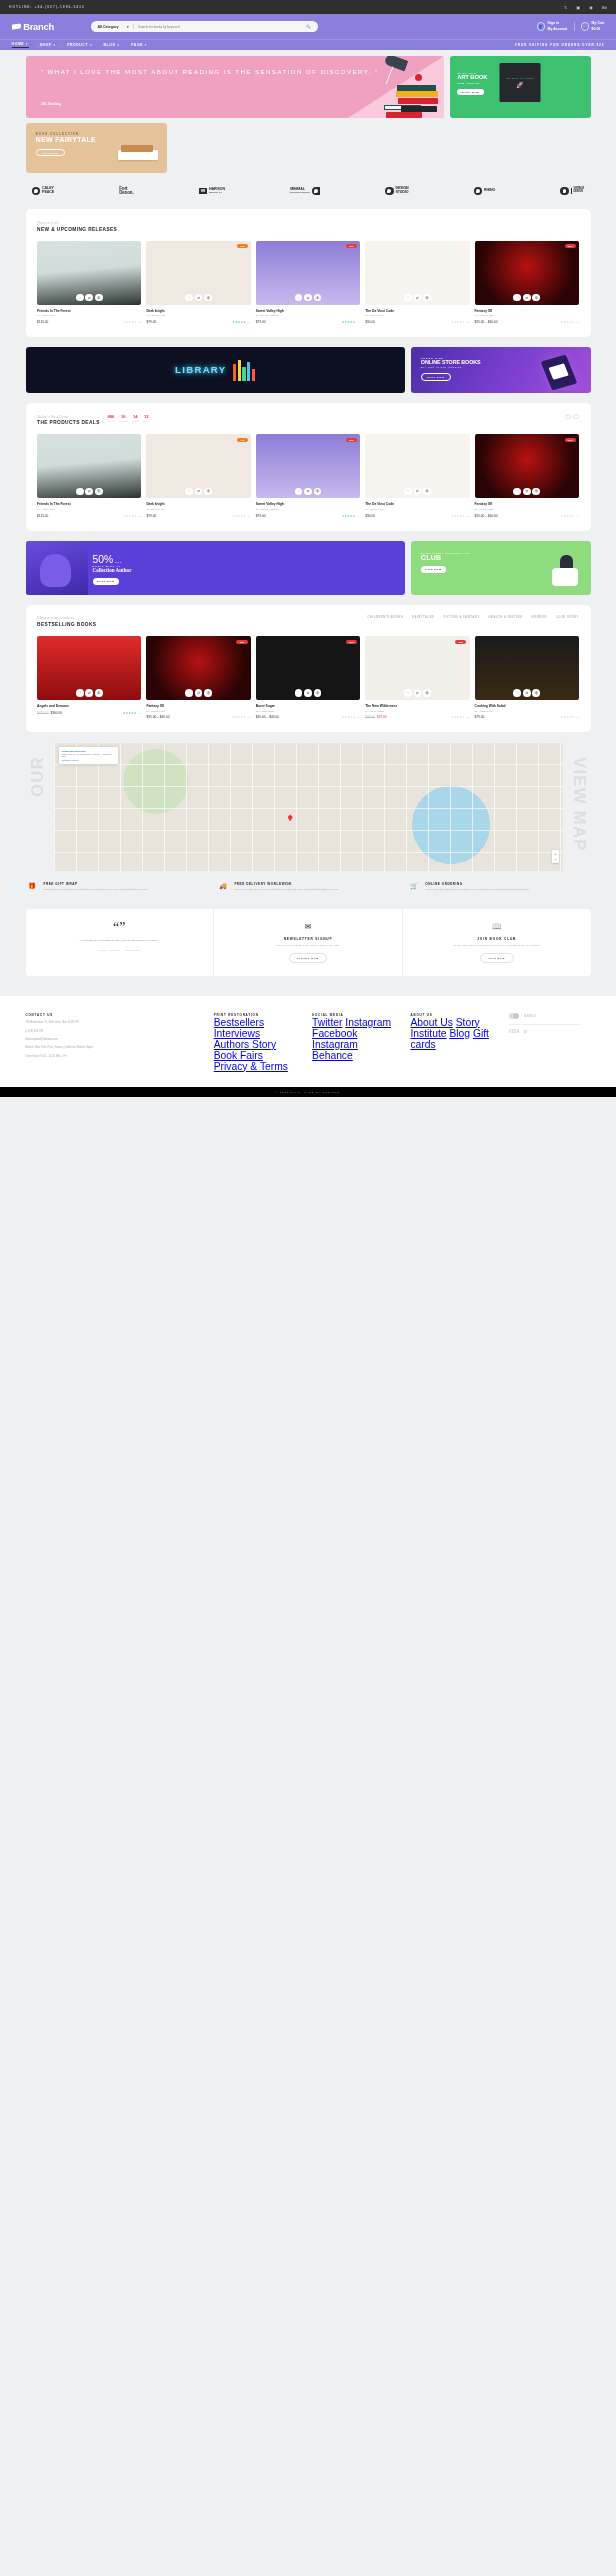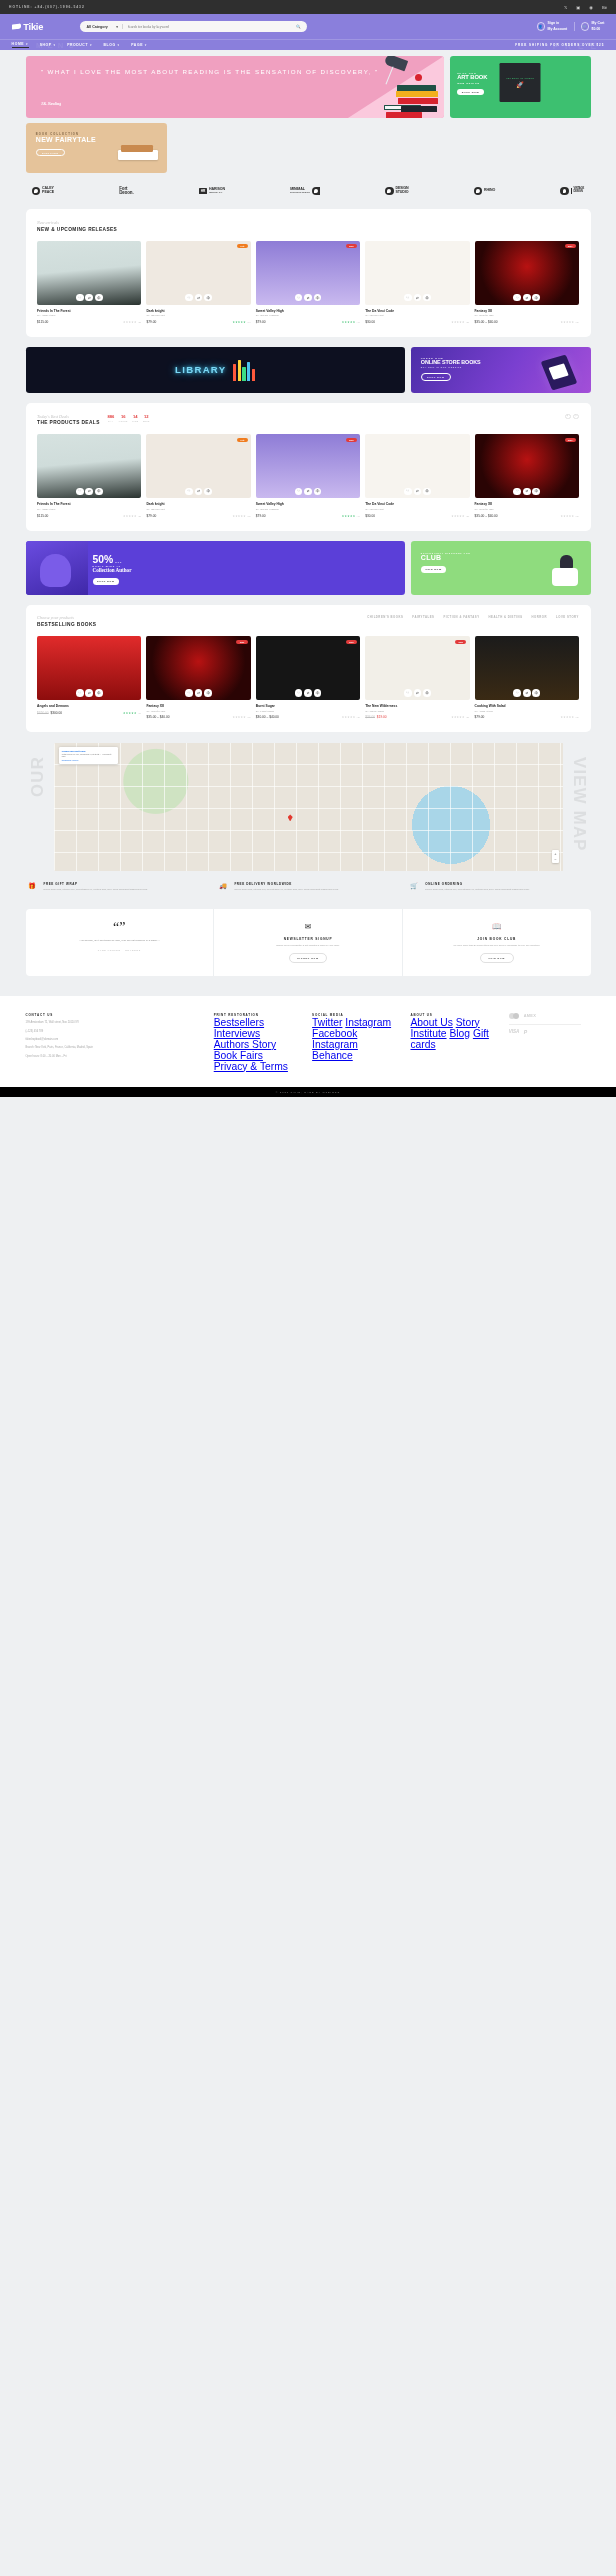--- a/index.html
+++ b/index.html
@@ -196,21 +196,21 @@
 
   
   .midpair { display:flex; gap:5.8px; margin-top:10.3px; }
   .m1 { flex:1; height:54px; border-radius:3.2px; background:#5b3fd8; position:relative;
      overflow:hidden; }
   .m1 .ph { position:absolute; left:0; top:0; width:62px;height:54px;
      background:linear-gradient(160deg,#6a4ce0,#3f28a8); }
   .m1 .ph:after{ content:""; position:absolute; left:14px; top:13px; width:31px;height:33px;
      background:#7a5ce8; border-radius:48% 48% 30% 30%; }
   .m1 .c { position:absolute; left:67px; top:13px; color:#fff; }
-  .m1 .c .a{ font-size:10.3px; font-weight:700; display:inline-block; }
+  .m1 .c .a{ font-size:10.3px; font-weight:400; display:inline-block; }
   .m1 .c .b{ font-size:2.3px; letter-spacing:0.9px; font-weight:700; margin-left:1.9px;}
   .m1 .c .c2{ font-size:2.2px; letter-spacing:1px; font-weight:700; }
   .m1 .c .d{ font-family:"Liberation Serif", serif; font-size:5.1px; font-weight:700; margin-top:0.6px;}
   .m2 { width:180px; height:54px; border-radius:3.2px; background:#8fdc7e; position:relative;
      overflow:hidden; }
   .m2 .c { position:absolute; left:10.3px; top:11.6px; color:#fff; }
   .m2 .c .a{ font-size:2.1px; letter-spacing:0.8px; font-weight:700; }
   .m2 .c .b{ font-size:7px; font-weight:800; letter-spacing:0.3px; }
   .m2 .pers{ position:absolute; right:11.6px; bottom:3.9px; width:41px;height:40px; }
 
@@ -296,21 +296,21 @@
     <span>▣</span>
     <span>◉</span>
     <span>Bē</span>
   </div>
 </div>
 
 <div class="header">
   <div class="hdr-main">
     <div class="logo">
       <span class="bk"></span>
-      <span class="name">Tikie</span>
+      <span class="name">Branch</span>
     </div>
 
     <div class="search">
       <span class="cat">All Category</span>
       <span class="carat">▼</span>
       <span class="divider"></span>
       <input placeholder="Search for books by keyword" style="">
       <span class="mag">🔍</span>
     </div>
 

